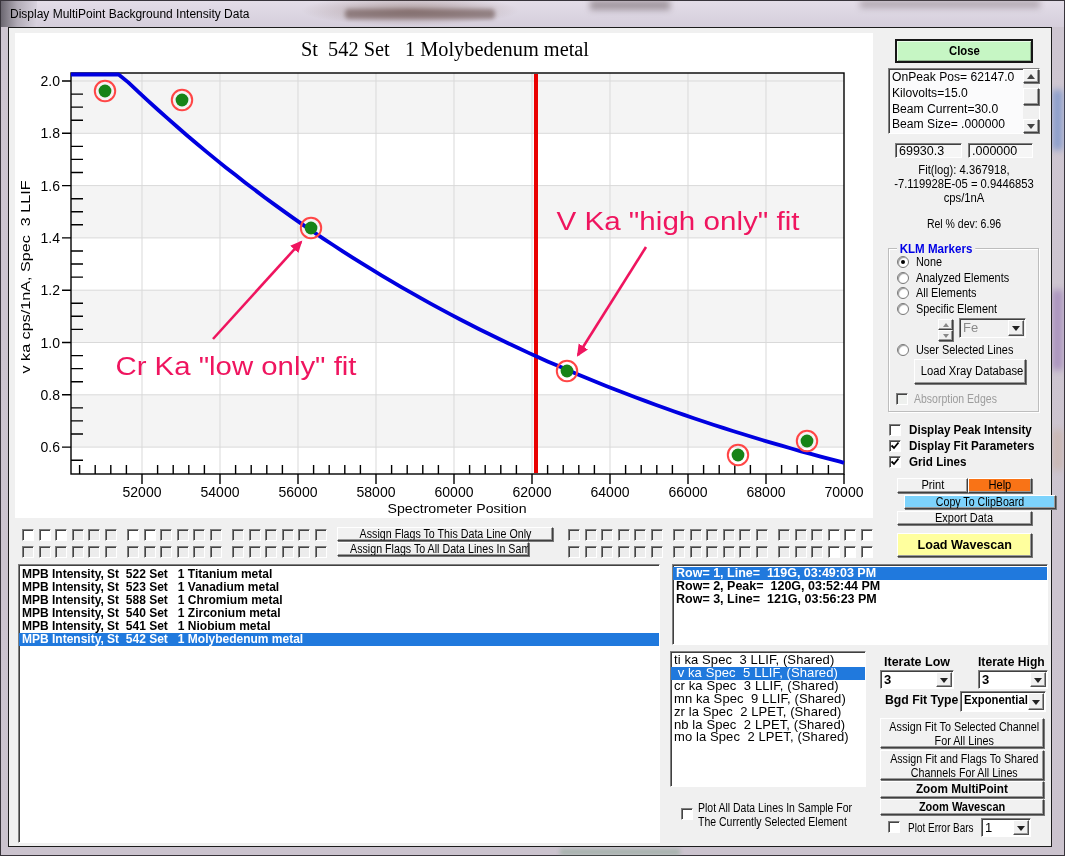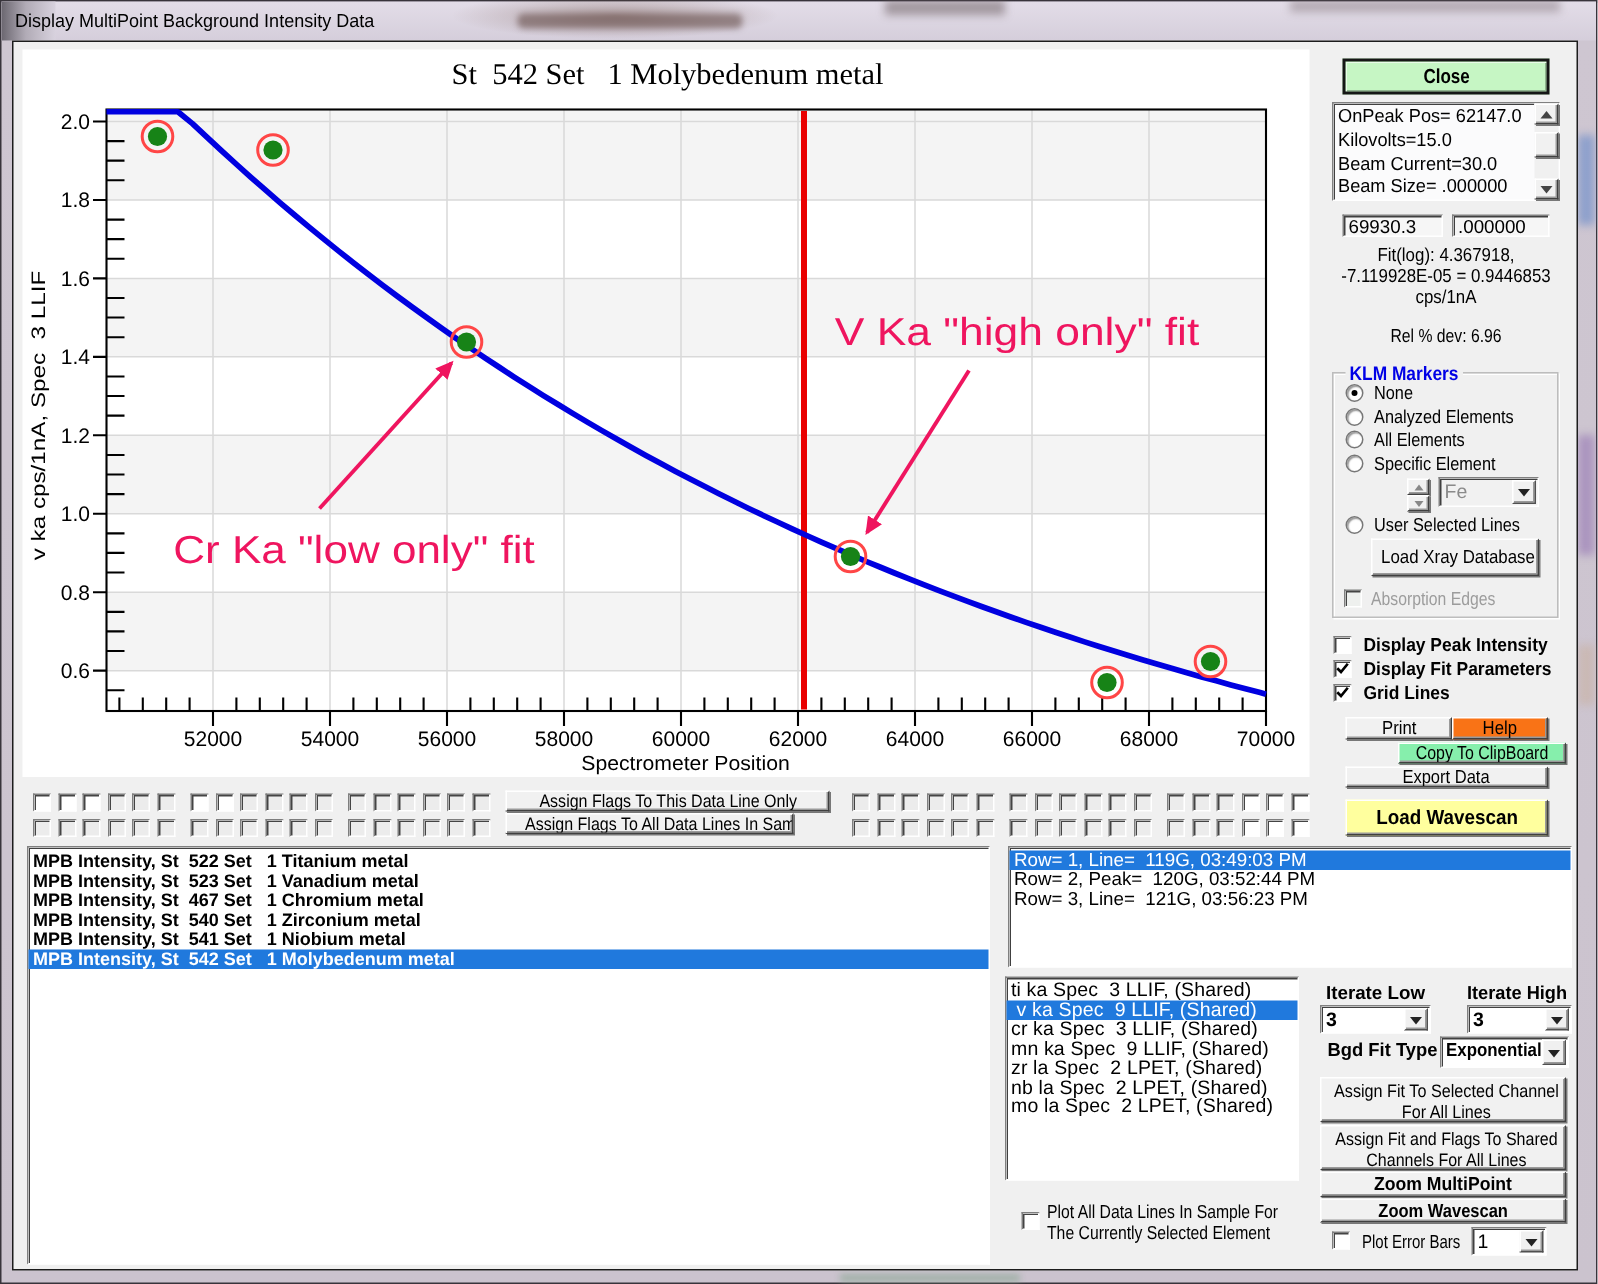--- a/index.html
+++ b/index.html
@@ -187,37 +187,37 @@
 <div class="cb" style="left:811px;top:546px;background:#ececec"></div>
 <div class="cb" style="left:828px;top:546px;background:#fff"></div>
 <div class="cb" style="left:844px;top:546px;background:#fff"></div>
 <div class="cb" style="left:861px;top:546px;background:#fff"></div>
 <div class="btn" style="left:337px;top:527px;width:216px;height:14px;font-size:12px;line-height:12px"><span style="transform:scaleX(.89)">Assign Flags To This Data Line Only</span></div>
 <div class="btn" style="left:337px;top:542px;width:192px;height:14px;font-size:12px;line-height:12px"><span style="transform:scaleX(.89)">Assign Flags To All Data Lines In Sample</span></div>
 <div class="sk" style="left:18px;top:564px;width:642px;height:279px;background:#fff;">
 <div style="position:absolute;left:0;top:3px;right:0;font-weight:bold;font-size:12px;line-height:13px">
 <div class="row"><span class="tx">MPB Intensity, St  522 Set   1 Titanium metal</span></div>
 <div class="row"><span class="tx">MPB Intensity, St  523 Set   1 Vanadium metal</span></div>
-<div class="row"><span class="tx">MPB Intensity, St  467 Set   1 Chromium metal</span></div>
+<div class="row"><span class="tx">MPB Intensity, St  588 Set   1 Chromium metal</span></div>
 <div class="row"><span class="tx">MPB Intensity, St  540 Set   1 Zirconium metal</span></div>
 <div class="row"><span class="tx">MPB Intensity, St  541 Set   1 Niobium metal</span></div>
 <div class="row sel"><span class="tx">MPB Intensity, St  542 Set   1 Molybedenum metal</span></div>
 </div>
   </div>
 <div class="sk" style="left:672px;top:564px;width:376px;height:81px;background:#fff;">
-<div style="position:absolute;left:0;top:2px;right:0;font-weight:normal;font-size:12.5px;line-height:13px">
+<div style="position:absolute;left:0;top:2px;right:0;font-weight:bold;font-size:12.5px;line-height:13px">
 <div class="row sel"><span class="tx">Row= 1, Line=  119G, 03:49:03 PM</span></div>
 <div class="row"><span class="tx">Row= 2, Peak=  120G, 03:52:44 PM</span></div>
 <div class="row"><span class="tx">Row= 3, Line=  121G, 03:56:23 PM</span></div>
 </div>
   </div>
 <div class="sk" style="left:670px;top:651px;width:196px;height:136px;background:#fff;">
 <div style="position:absolute;left:0;top:2px;right:0;font-weight:normal;font-size:13px;letter-spacing:.1px;line-height:12.9px">
 <div class="row"><span class="tx">ti ka Spec  3 LLIF, (Shared)</span></div>
-<div class="row sel"><span class="tx"> v ka Spec  9 LLIF, (Shared)</span></div>
+<div class="row sel"><span class="tx"> v ka Spec  5 LLIF, (Shared)</span></div>
 <div class="row"><span class="tx">cr ka Spec  3 LLIF, (Shared)</span></div>
 <div class="row"><span class="tx">mn ka Spec  9 LLIF, (Shared)</span></div>
 <div class="row"><span class="tx">zr la Spec  2 LPET, (Shared)</span></div>
 <div class="row"><span class="tx">nb la Spec  2 LPET, (Shared)</span></div>
 <div class="row"><span class="tx">mo la Spec  2 LPET, (Shared)</span></div>
 </div>
   </div>
 <div class="lbl" style="left:884px;top:655px;font-size:12.5px;font-weight:bold;transform:scaleX(1)">Iterate Low</div>
 <div class="lbl" style="left:978px;top:655px;font-size:12.5px;font-weight:bold;transform:scaleX(.97)">Iterate High</div>
 <div class="sk" style="left:880px;top:670px;width:74px;height:19px;background:#fff;">
@@ -315,14 +315,14 @@
   </div>
 <div class="lbl" style="left:909px;top:439px;font-size:12.5px;font-weight:bold;transform:scaleX(.93)">Display Fit Parameters</div>
 <div class="cb" style="left:889px;top:456px;background:#fff">
     <svg width="10" height="10" viewBox="0 0 10 10" style="position:absolute;left:0;top:0">
       <path d="M1.5,4.5 L4,7 L8.5,1.5" stroke="#000" stroke-width="1.8" fill="none"></path>
     </svg>
   </div>
 <div class="lbl" style="left:909px;top:455px;font-size:12.5px;font-weight:bold;transform:scaleX(.93)">Grid Lines</div>
 <div class="btn" style="left:897px;top:478px;width:71px;height:15px;font-size:12.5px;line-height:13px"><span style="transform:scaleX(.89)">Print</span></div>
 <div class="btn" style="left:968px;top:478px;width:64px;height:15px;font-size:12.5px;line-height:13px;background:#f97316"><span style="transform:scaleX(.89)">Help</span></div>
-<div class="btn" style="left:932px;top:495px;width:112px;height:14px;font-size:12.5px;line-height:12px;background:#86efac"><span style="transform:scaleX(.85)">Copy To ClipBoard</span></div>
+<div class="btn" style="left:904px;top:495px;width:152px;height:14px;font-size:12.5px;line-height:12px;background:#7dd3fc"><span style="transform:scaleX(.85)">Copy To ClipBoard</span></div>
 <div class="btn" style="left:897px;top:511px;width:135px;height:14px;font-size:12.5px;line-height:12px"><span style="transform:scaleX(.88)">Export Data</span></div>
 <div class="btn" style="left:897px;top:533px;width:135px;height:24px;font-size:13.5px;line-height:22px;font-weight:bold;background:#ffff9e"><span style="transform:scaleX(.93)">Load Wavescan</span></div>
 </body></html>

